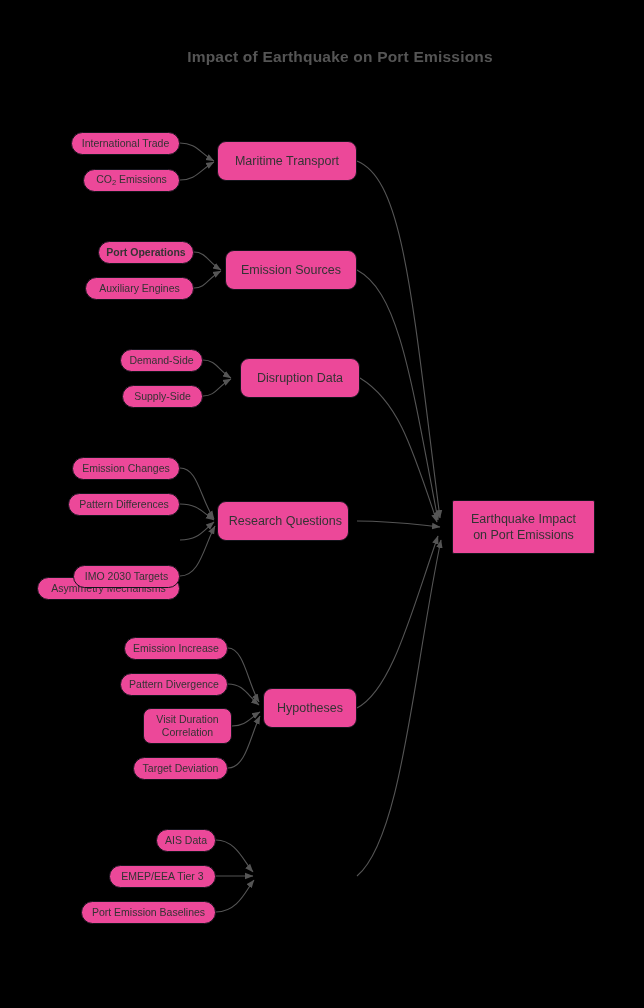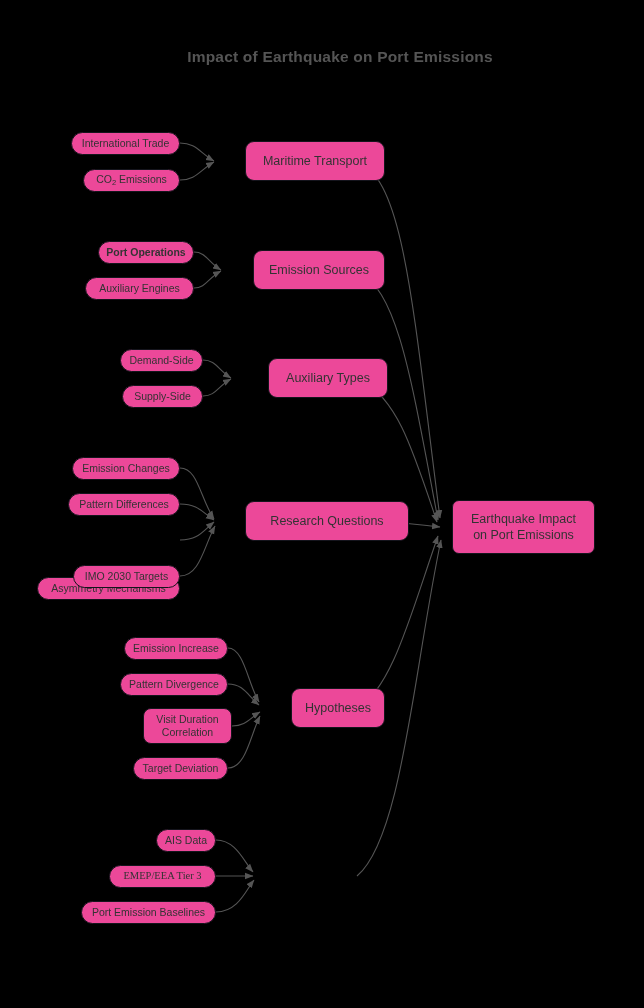--- a/index.html
+++ b/index.html
@@ -62,24 +62,23 @@
   .node.leaf.two-line {
     border-radius: 8px;
     height: 36px;
     white-space: normal;
     line-height: 1.25;
   }
   .node.branch {
     border-radius: 9px;
     font-size: 12.5px;
     height: 40px;
-    margin-left: 28px;
   }
   .node.root {
-    border-radius: 7px;
+    border-radius: 2px;
     font-size: 12.5px;
     height: 54px;
     white-space: normal;
     line-height: 1.3;
   }
   .node .label { display: block; padding: 0 6px; }
   sub { font-size: 0.72em; vertical-align: -0.22em; }
 </style>
 </head>
 <body>
@@ -149,30 +148,30 @@
     <span class="label">Emission Sources</span>
   </div>
   <div class="node leaf" style="left:98px; top:241px; width:96px;font-weight:bold;">
     <span class="label">Port Operations</span>
   </div>
   <div class="node leaf" style="left:85px; top:277px; width:109px;">
     <span class="label">Auxiliary Engines</span>
   </div>
 
   <div class="node branch" style="left:240px; top:358px; width:120px;">
-    <span class="label">Auxiliary Types</span>
+    <span class="label">Disruption Data</span>
   </div>
   <div class="node leaf" style="left:120px; top:349px; width:83px;">
     <span class="label">Demand-Side</span>
   </div>
   <div class="node leaf" style="left:122px; top:385px; width:81px;">
     <span class="label">Supply-Side</span>
   </div>
 
-  <div class="node branch" style="left:217px; top:501px; width:164px;">
+  <div class="node branch" style="left:217px; top:501px; width:132px;justify-content:flex-end;">
     <span class="label">Research Questions</span>
   </div>
   <div class="node leaf" style="left:72px; top:457px; width:108px;">
     <span class="label">Emission Changes</span>
   </div>
   <div class="node leaf" style="left:68px; top:493px; width:112px;">
     <span class="label">Pattern Differences</span>
   </div>
   <div class="node leaf" style="left:37px; top:529px; width:143px;margin-top:48px;">
     <span class="label">Asymmetry Mechanisms</span>
@@ -196,20 +195,20 @@
       <span>Correlation</span>
     </span>
   </div>
   <div class="node leaf" style="left:133px; top:757px; width:95px;">
     <span class="label">Target Deviation</span>
   </div>
 
   <div class="node leaf" style="left:156px; top:829px; width:60px;">
     <span class="label">AIS Data</span>
   </div>
-  <div class="node leaf" style="left:109px; top:865px; width:107px;font-family:Liberation Serif, serif;">
+  <div class="node leaf" style="left:109px; top:865px; width:107px;">
     <span class="label">EMEP/EEA Tier 3</span>
   </div>
   <div class="node leaf" style="left:81px; top:901px; width:135px;">
     <span class="label">Port Emission Baselines</span>
   </div>
 
 </div>
 
 </body></html>

